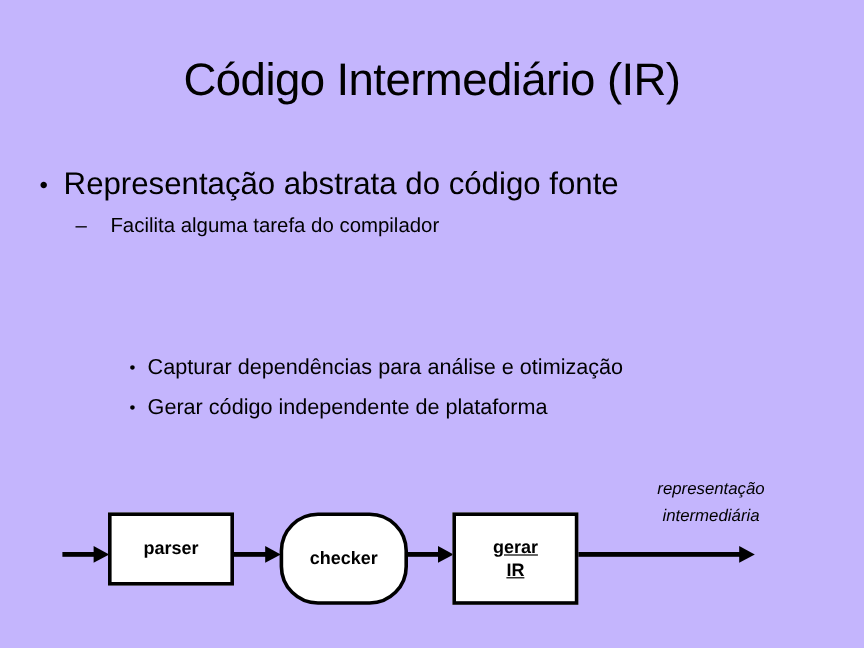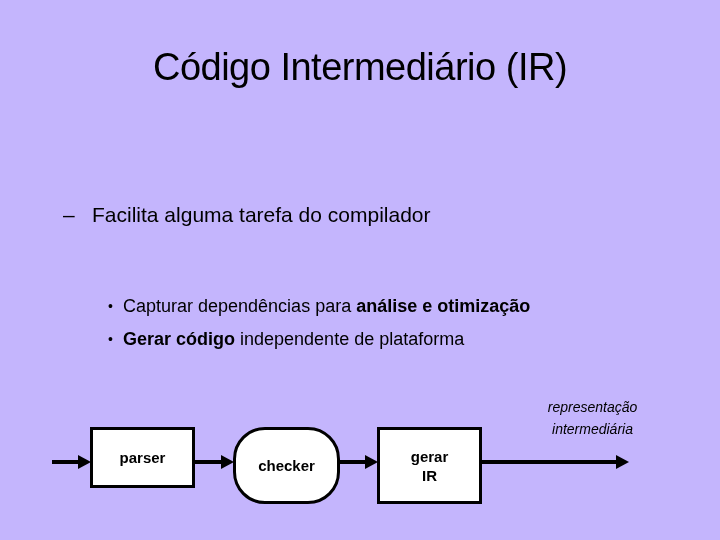--- a/index.html
+++ b/index.html
@@ -36,61 +36,61 @@
     line-height: 34px;
   }
   .b1 .glyph {
     display: inline-block;
     width: 20px;
     font-size: 20px;
     vertical-align: 1px;
   }
   .b2-list {
     position: absolute;
-    top: 196px;
+    top: 169px;
     left: 63px;
-    font-size: 21px;
+    font-size: 17px;
     line-height: 37px;
   }
   .b2-list .glyph {
     display: inline-block;
     width: 29px;
   }
   .b3-list {
     position: absolute;
     top: 290px;
     left: 108px;
     font-size: 18px;
     line-height: 33px;
   }
   .b3-list .glyph {
     display: inline-block;
     width: 15px;
     font-size: 14px;
     vertical-align: 1px;
   }
-  .bold { font-weight: bold; }
+  .bold { font-weight: normal; }
 
   
   .fbox {
     position: absolute;
     box-sizing: border-box;
     border: 3px solid #000000;
     background: #ffffff;
     display: flex;
     align-items: center;
     justify-content: center;
     font-weight: bold;
     font-size: 15px;
     text-align: center;
     line-height: 19px;
   }
   #box-parser  { left: 90px;  top: 427px; width: 105px; height: 61px; }
   #box-checker { left: 233px; top: 427px; width: 107px; height: 77px; border-radius: 32px; }
-  #box-gerar   { left: 377px; top: 427px; width: 105px; height: 77px; }
+  #box-gerar   { left: 377px; top: 427px; width: 105px; height: 77px; text-decoration: underline; }
 
   .shaft {
     position: absolute;
     top: 460px;
     height: 4px;
     background: #000000;
   }
   .head {
     position: absolute;
     top: 455px;
@@ -116,20 +116,21 @@
     line-height: 22px;
   }
 </style>
 </head>
 <body>
 
 <div class="slide">
 
   <div class="title">Código Intermediário (IR)</div>
 
+  <div class="b1"><span class="glyph">•</span><span>Representação abstrata do código fonte</span></div>
 
   <div class="b2-list">
     <div><span class="glyph">–</span><span>Facilita alguma tarefa do compilador</span></div>
   </div>
 
   <div class="b3-list">
     <div><span class="glyph">•</span><span>Capturar dependências para </span><span class="bold">análise e otimização</span><span></span></div>
     <div><span class="glyph">•</span><span></span><span class="bold">Gerar código</span><span> independente de plataforma</span></div>
   </div>
 

